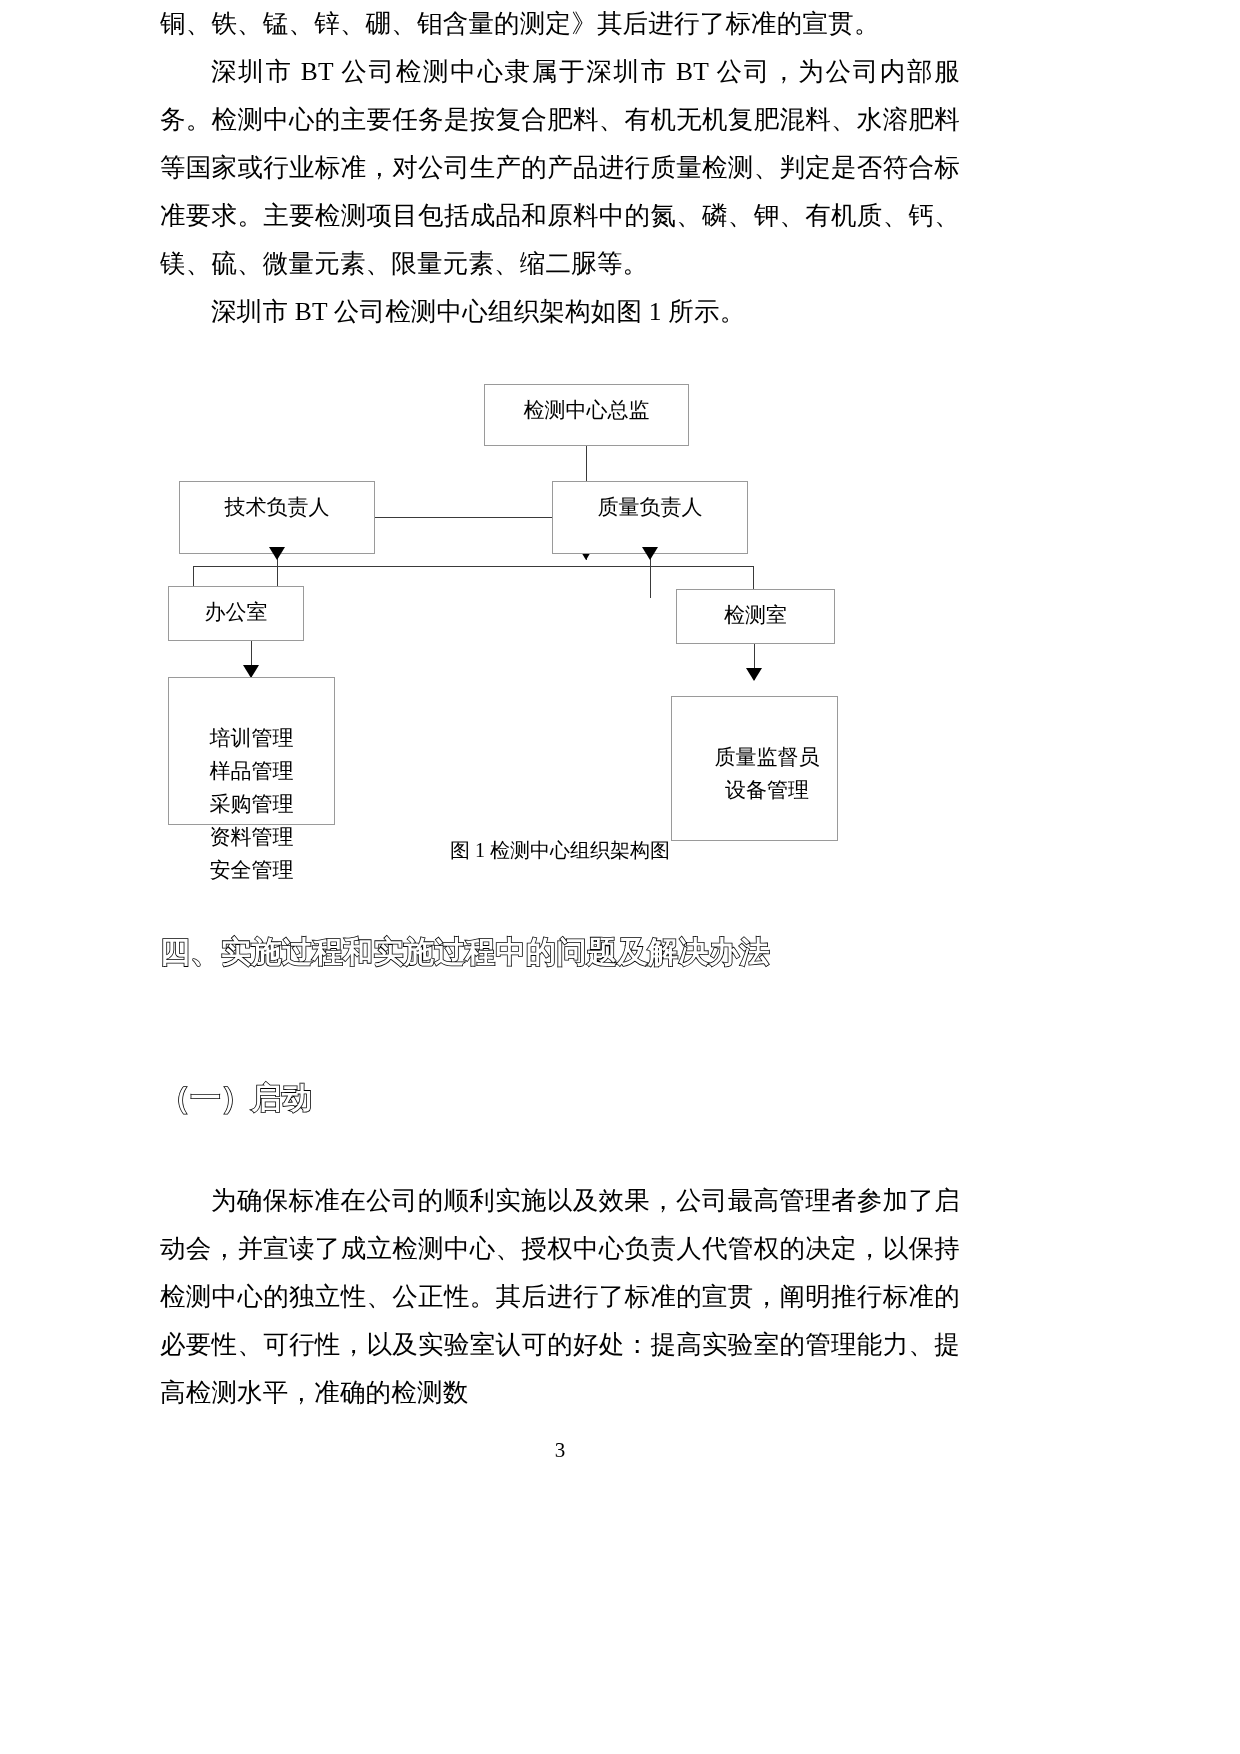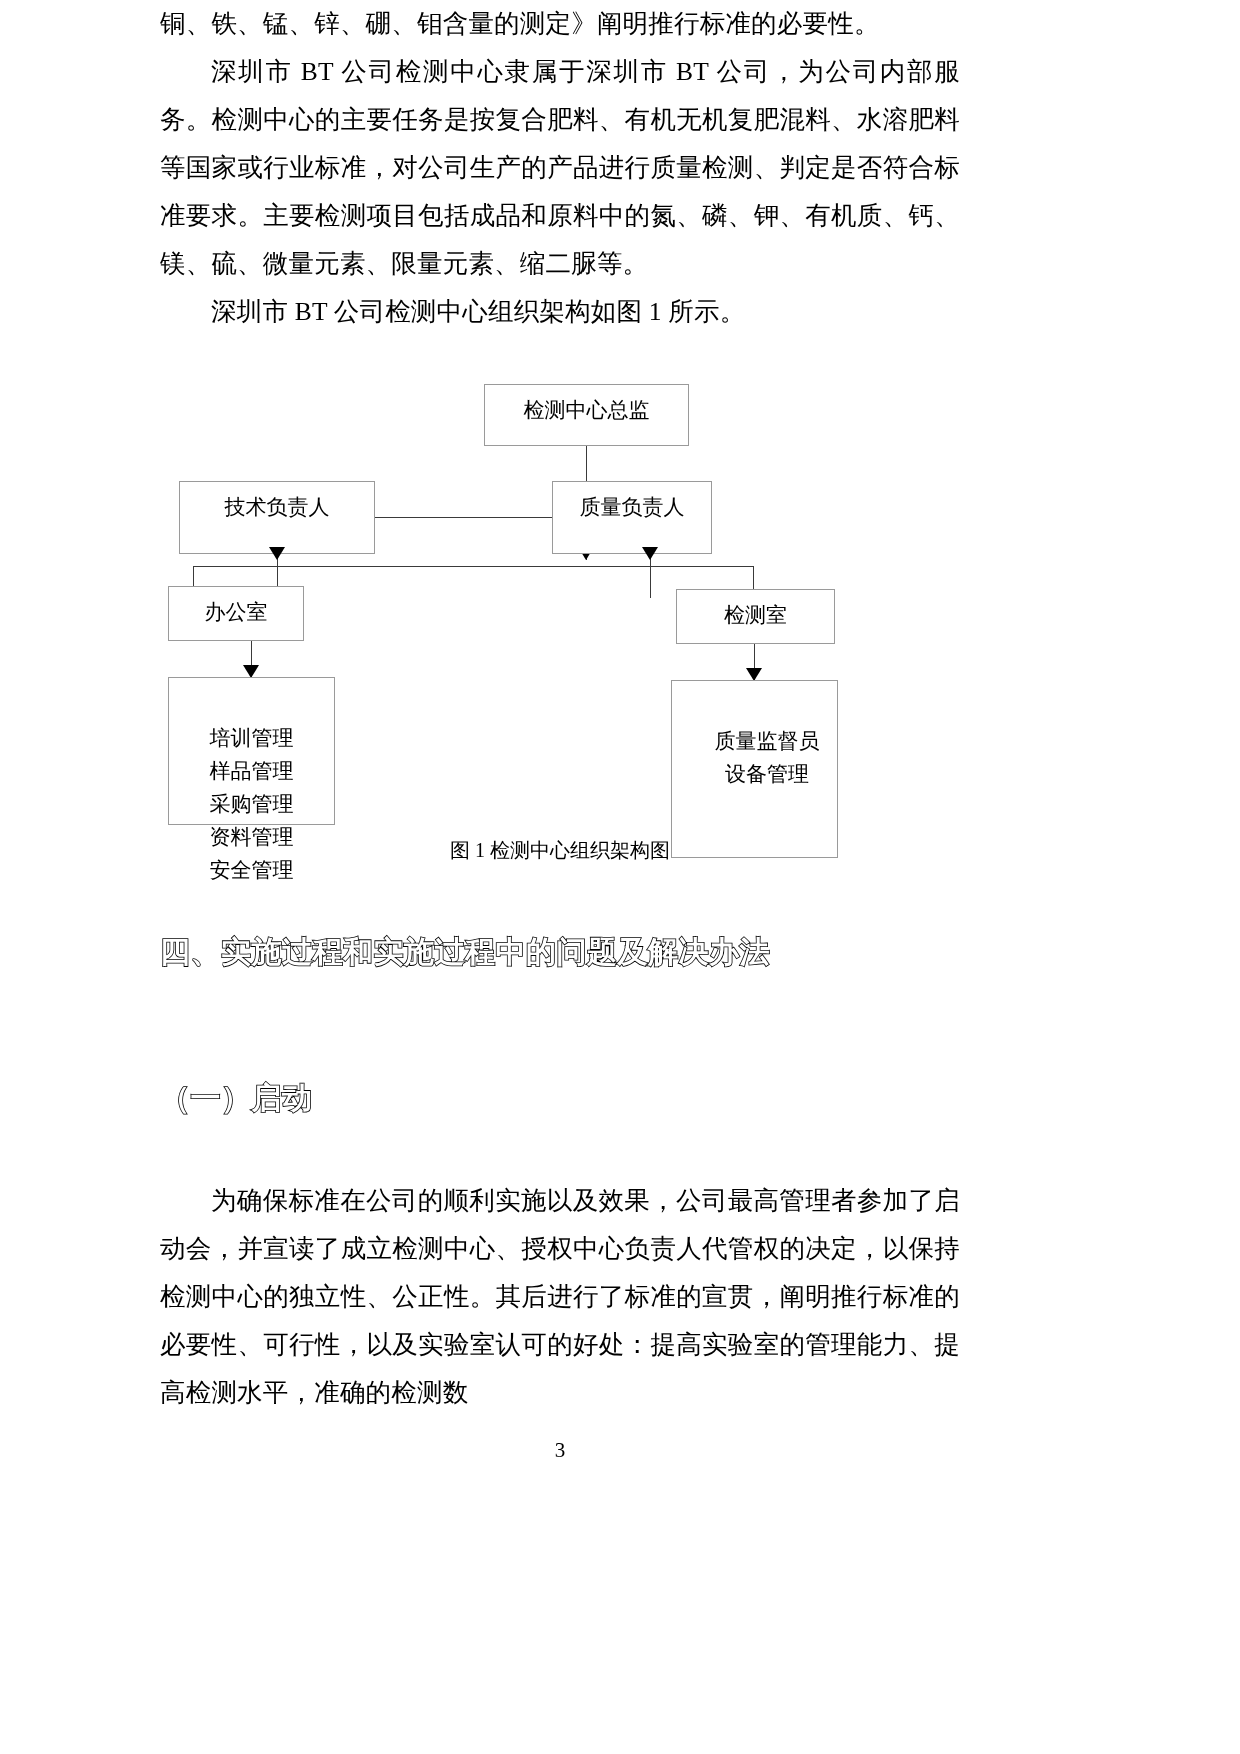--- a/index.html
+++ b/index.html
@@ -122,40 +122,40 @@
     font-size: 21px;
     color: #000;
   }
 </style>
 </head>
 <body>
 
 <div class="page">
   <div class="content">
 
-    <p class="para">铜、铁、锰、锌、硼、钼含量的测定》阐明推行标准的必要性。</p>
+    <p class="para">铜、铁、锰、锌、硼、钼含量的测定》其后进行了标准的宣贯。</p>
 
     <p class="para indent">深圳市 BT 公司检测中心隶属于深圳市 BT 公司，为公司内部服务。检测中心的主要任务是按复合肥料、有机无机复肥混料、水溶肥料等国家或行业标准，对公司生产的产品进行质量检测、判定是否符合标准要求。主要检测项目包括成品和原料中的氮、磷、钾、有机质、钙、镁、硫、微量元素、限量元素、缩二脲等。</p>
 
     <p class="para indent">深圳市 BT 公司检测中心组织架构如图 1 所示。</p>
 
     <div class="figure">
 
       <div class="node" style="left:324px; top:0px; width:205px; height:62px;">
         <span class="lbl">检测中心总监</span>
       </div>
 
       <div class="vline" style="left:426px; top:62px; height:114px;"></div>
       <div class="arrow" style="left:418px; top:163px;"></div>
 
       <div class="node" style="left:19px; top:97px; width:196px; height:73px;">
         <span class="lbl">技术负责人</span>
       </div>
 
-      <div class="node" style="left:392px; top:97px; width:160px; height:73px;">
+      <div class="node" style="left:392px; top:97px; width:196px; height:73px;">
         <span class="lbl">质量负责人</span>
       </div>
 
       <div class="hline" style="left:215px; top:133px; width:177px;"></div>
 
       <div class="vline" style="left:117px; top:170px; height:44px;"></div>
       <div class="arrow" style="left:109px; top:163px;"></div>
 
       <div class="vline" style="left:490px; top:170px; height:44px;"></div>
       <div class="arrow" style="left:482px; top:163px;"></div>
@@ -183,21 +183,21 @@
       <div class="arrow" style="left:586px; top:284px;"></div>
 
       <div class="node multi" style="left:8px; top:293px; width:167px; height:148px; white-space:pre-line;">
         <span class="lbl">培训管理
 样品管理
 采购管理
 资料管理
 安全管理</span>
       </div>
 
-      <div class="node multi" style="left:511px; top:296px; width:167px; height:178px; white-space:pre-line;padding-left:25px;">
+      <div class="node multi" style="left:511px; top:312px; width:167px; height:145px; white-space:pre-line;padding-left:25px;">
         <span class="lbl">质量监督员
 设备管理</span>
       </div>
 
     </div>
 
     <p class="figcap">图 1 检测中心组织架构图</p>
 
     <h1 class="h-outline h1-sec">四、实施过程和实施过程中的问题及解决办法</h1>
 

